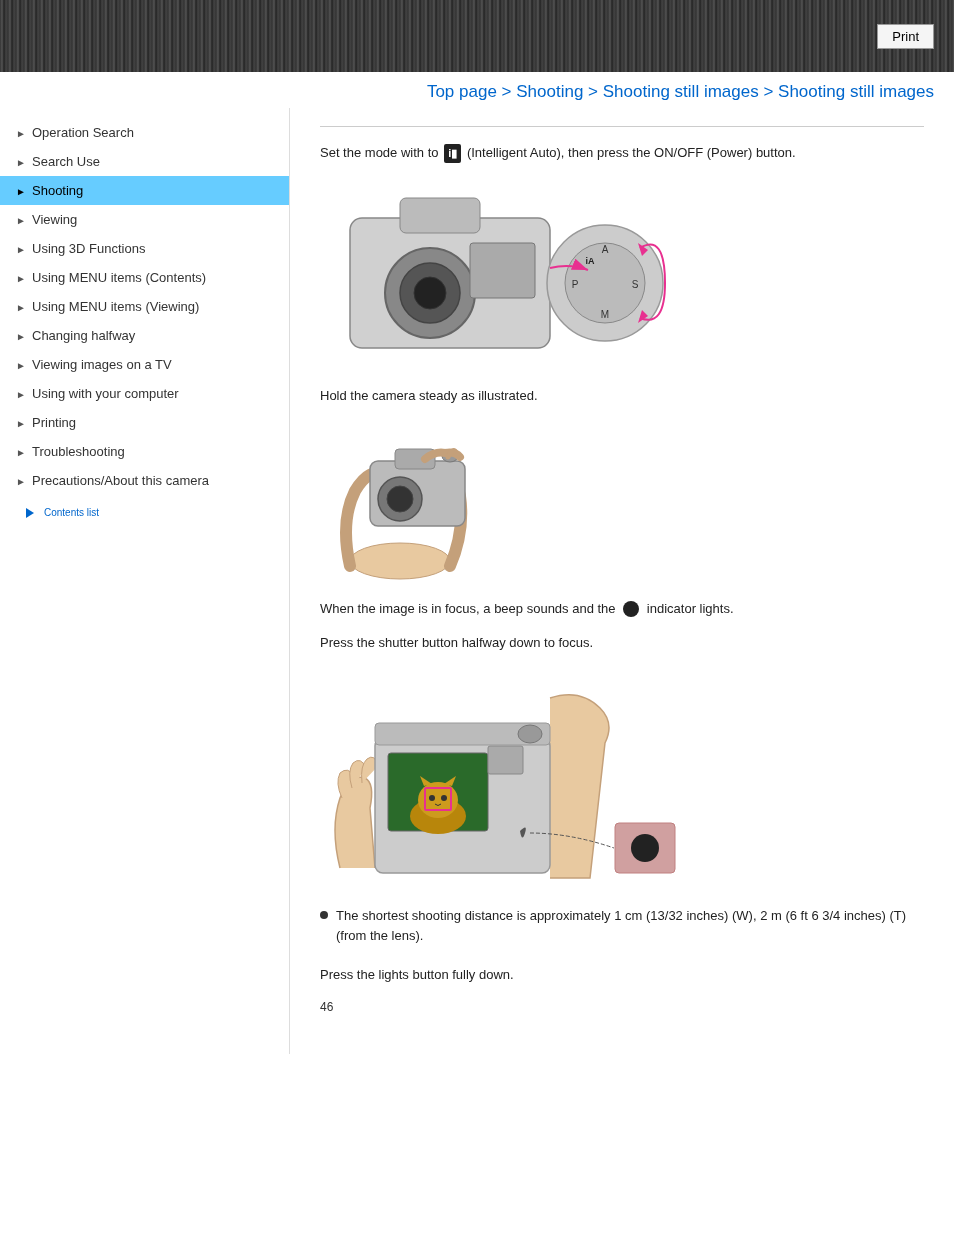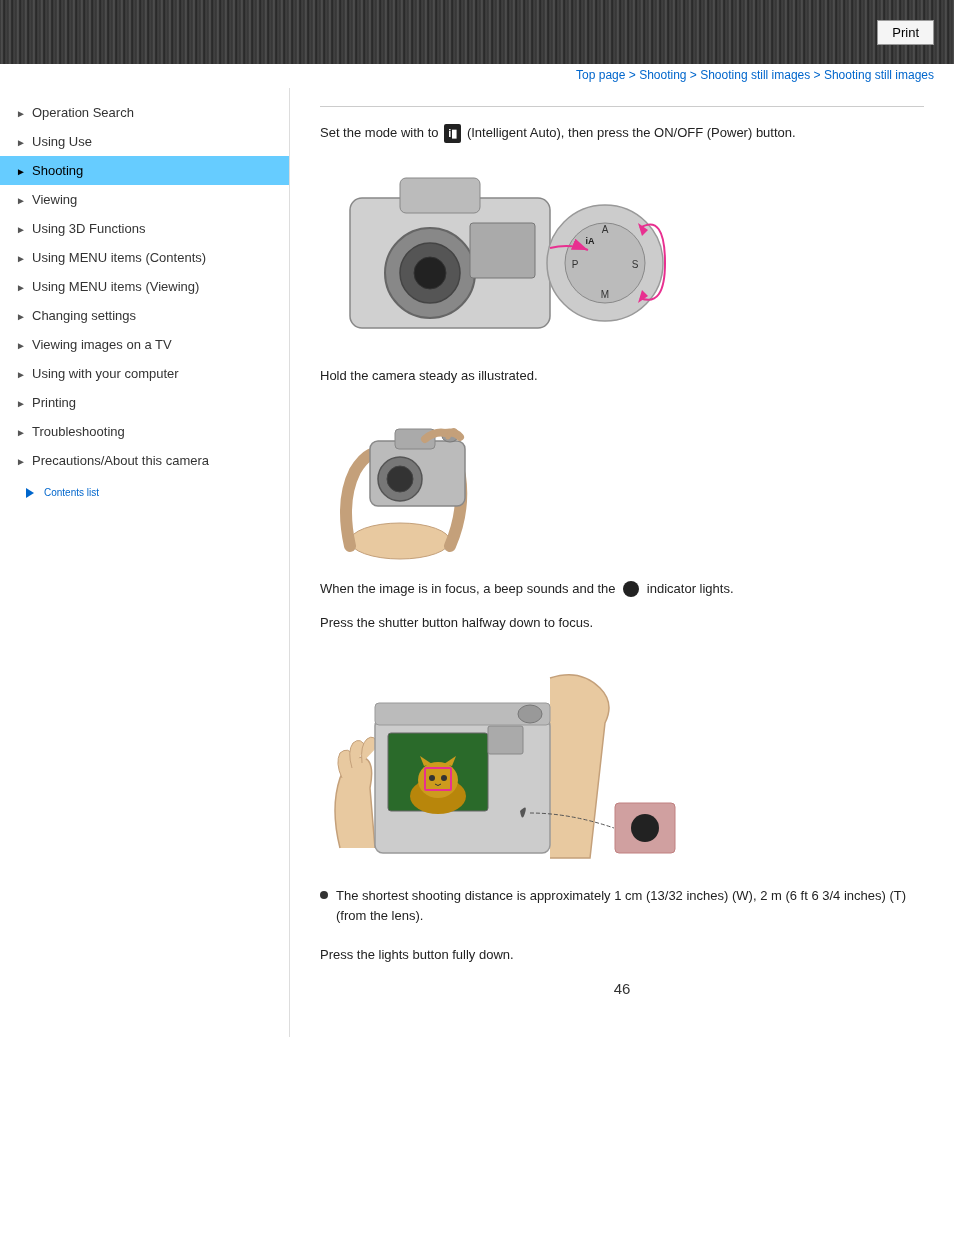--- a/index.html
+++ b/index.html
@@ -1,40 +1,40 @@
 <!DOCTYPE html>
 <html><head>
   <meta charset="utf-8">
   <style>
     * { margin: 0; padding: 0; box-sizing: border-box; }
     body { font-family: Arial, sans-serif; font-size: 13px; background: #fff; width: 954px; min-height: 1235px; }
 
     
     .header {
       background: repeating-linear-gradient(90deg, #333 0px, #555 2px, #222 4px, #444 6px, #333 8px);
-      height: 64px;
+      height: 72px;
       display: flex;
       align-items: center;
       justify-content: flex-end;
       padding-right: 20px;
     }
     .print-btn {
       background: #f5f5f5;
       border: 1px solid #999;
       padding: 4px 14px;
       font-size: 13px;
       cursor: pointer;
       color: #000;
     }
 
     
     .breadcrumb {
       text-align: right;
-      padding: 4px 20px 6px 20px;
-      font-size: 12px;
+      padding: 10px 20px 6px 20px;
+      font-size: 17px;
       color: #0066cc;
     }
     .breadcrumb a { color: #0066cc; text-decoration: none; }
     .breadcrumb span { color: #0066cc; }
 
     
     .layout {
       display: flex;
       flex-direction: row;
       padding: 0;
@@ -139,22 +139,22 @@
       height: 8px;
       background: #333;
       border-radius: 50%;
       margin-top: 5px;
       margin-right: 8px;
       flex-shrink: 0;
     }
 
     
     .page-number {
-      text-align: center;
-      font-size: 15px;
+      text-align: left;
+      font-size: 12px;
       color: #333;
       padding-bottom: 10px;
     }
 
     
     .ia-icon {
       display: inline-block;
       background: #222;
       color: #fff;
       font-size: 11px;
@@ -184,21 +184,21 @@
 
 <div class="layout">
 
   <div class="sidebar">
     <div class="sidebar-item">
       <span class="arrow">►</span>
       <span>Operation Search</span>
     </div>
     <div class="sidebar-item">
       <span class="arrow">►</span>
-      <span>Using Use</span>
+      <span>Search Use</span>
     </div>
     <div class="sidebar-item active">
       <span class="arrow">►</span>
       <span>Shooting</span>
     </div>
     <div class="sidebar-item">
       <span class="arrow">►</span>
       <span>Viewing</span>
     </div>
     <div class="sidebar-item">
@@ -208,21 +208,21 @@
     <div class="sidebar-item">
       <span class="arrow">►</span>
       <span>Using MENU items (Contents)</span>
     </div>
     <div class="sidebar-item">
       <span class="arrow">►</span>
       <span>Using MENU items (Viewing)</span>
     </div>
     <div class="sidebar-item">
       <span class="arrow">►</span>
-      <span>Changing settings</span>
+      <span>Changing halfway</span>
     </div>
     <div class="sidebar-item">
       <span class="arrow">►</span>
       <span>Viewing images on a TV</span>
     </div>
     <div class="sidebar-item">
       <span class="arrow">►</span>
       <span>Using with your computer</span>
     </div>
     <div class="sidebar-item">

